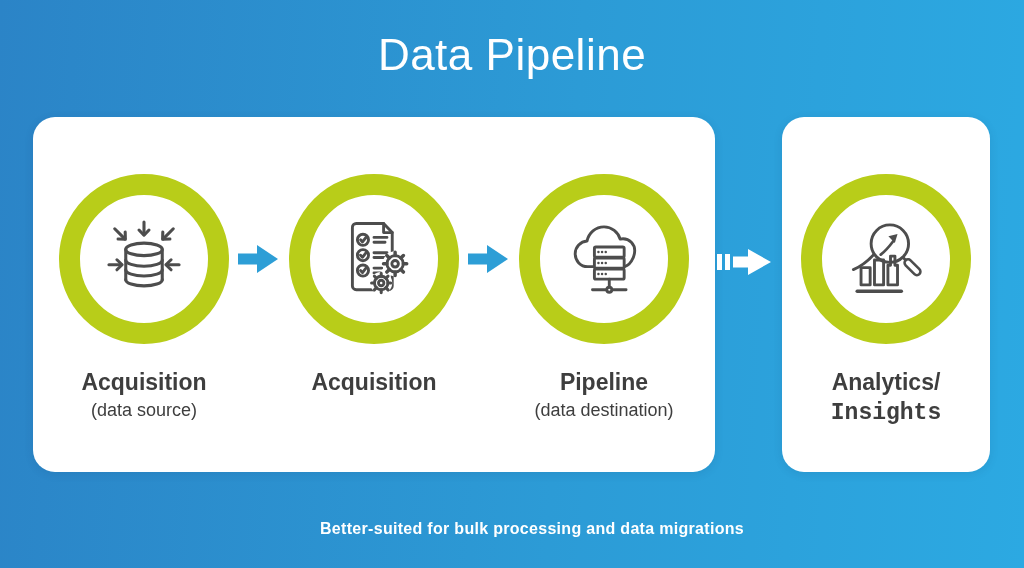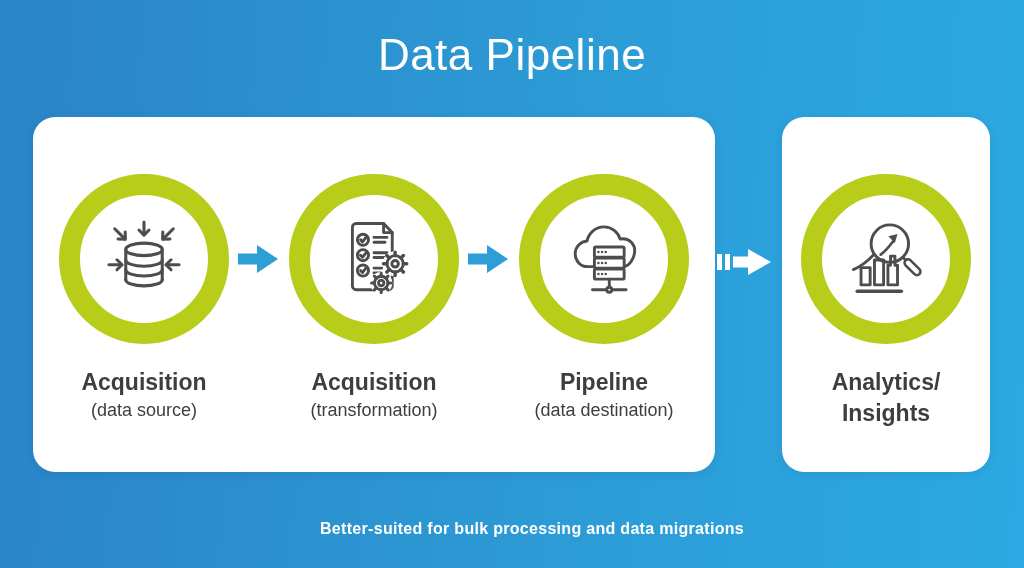--- a/index.html
+++ b/index.html
@@ -32,21 +32,21 @@
   .ring {
     width:170px; height:170px; box-sizing:border-box; flex-shrink:0;
     border:21px solid #b8cd19; border-radius:50%; background:#ffffff;
     display:flex; align-items:center; justify-content:center;
   }
   .icon svg { display:block; }
   .stage-label {
     margin-top:25px; font-size:23px; font-weight:bold; color:#3e3e3e;
     white-space:nowrap; text-align:center;
   }
-  .stage-label.second-line { margin-top:4px; }
+  .stage-label.second-line { margin-top:4px;font-family:Liberation Mono, monospace; }
   .stage-sublabel {
     margin-top:4px; font-size:18px; color:#3e3e3e; white-space:nowrap;
     text-align:right;
   }
   .flow-arrow { margin-top:71px; flex-shrink:0; }
   .panel-arrow { position:absolute; left:717px; top:247px; }
   .caption {
     position:absolute; bottom:30px; left:0; width:100%;
     text-align:center; color:#ffffff; font-size:16px; font-weight:bold;
     letter-spacing:0.3px;
@@ -120,21 +120,20 @@
               <circle cx="72" cy="55" r="8.5" stroke-width="3"></circle>
               <circle cx="72" cy="55" r="3.4" stroke-width="3"></circle>
               <path stroke-width="3.2" d="M64.5 75h3M57.5 82v3M50.5 75h-3M57.5 68v-3M62.4 79.9l2.2 2.2M52.6 79.9l-2.2 2.2M52.6 70.1l-2.2-2.2M62.4 70.1l2.2-2.2"></path>
               <circle cx="57.5" cy="75" r="7" stroke-width="3"></circle>
               <circle cx="57.5" cy="75" r="2.8" stroke-width="3"></circle>
             </g>
           </svg>
         </span>
       </div>
       <div class="stage-label">Acquisition</div>
-      <div class="stage-sublabel">(transformation)</div>
     </div>
 
     <span class="flow-arrow">
       <svg width="42" height="28" viewBox="0 0 42 28">
         <path d="M0 8.5h19V0l21 14-21 14v-8.5H0z" fill="#2d9ed6"></path>
       </svg>
     </span>
 
     <div class="stage">
       <div class="ring">

